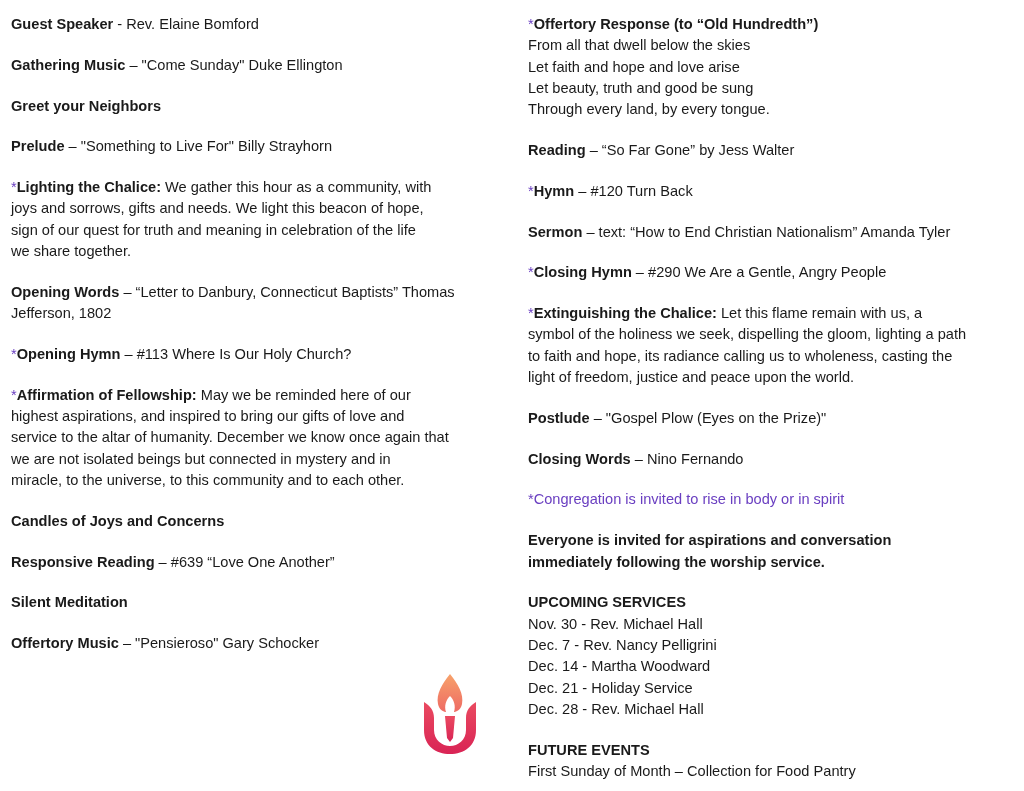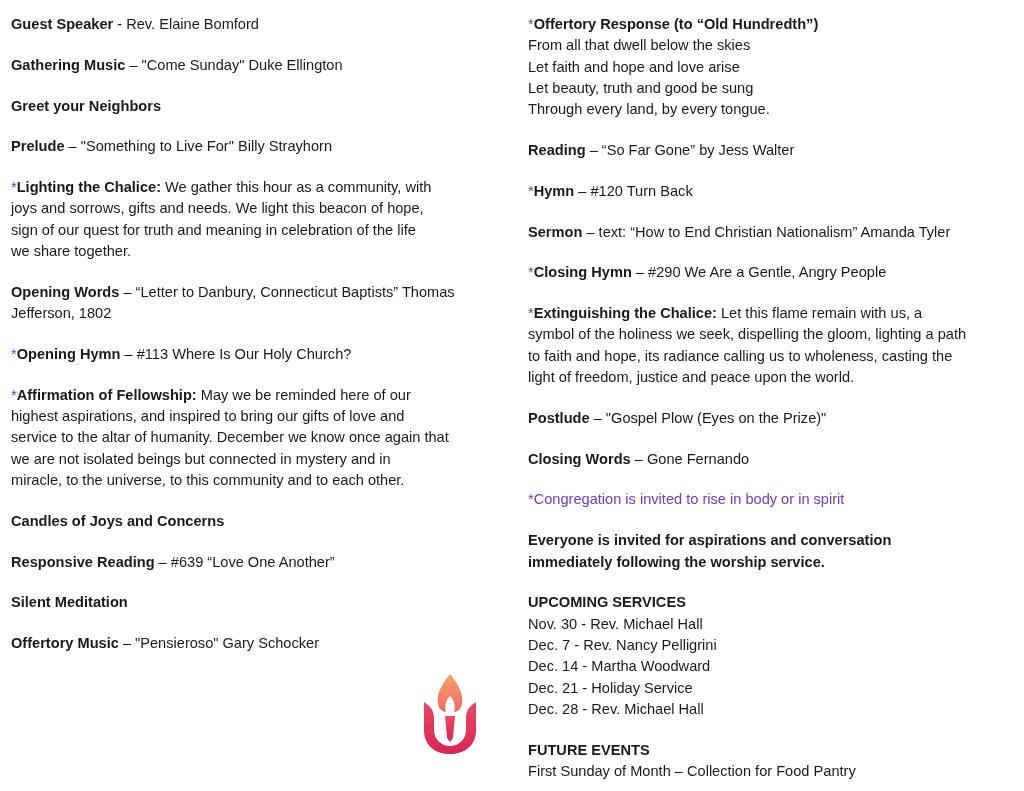--- a/index.html
+++ b/index.html
@@ -84,21 +84,21 @@
   <div class="item"><span class="star">*</span><b>Hymn</b><span> – </span><span>#120 Turn Back</span></div>
   <div class="item"><b>Sermon</b><span> – </span><span>text: “How to End Christian Nationalism” Amanda Tyler</span></div>
   <div class="item"><span class="star">*</span><b>Closing Hymn</b><span> – </span><span>#290 We Are a Gentle, Angry People</span></div>
   <div class="item">
     <span class="star">*</span><b>Extinguishing the Chalice:</b><span> Let this flame remain with us, a</span>
     <span class="line">symbol of the holiness we seek, dispelling the gloom, lighting a path</span>
     <span class="line">to faith and hope, its radiance calling us to wholeness, casting the</span>
     <span class="line">light of freedom, justice and peace upon the world.</span>
   </div>
   <div class="item"><b>Postlude</b><span> – </span><span>"Gospel Plow (Eyes on the Prize)"</span></div>
-  <div class="item"><b>Closing Words</b><span> – </span><span>Gone Fernando</span></div>
+  <div class="item"><b>Closing Words</b><span> – </span><span>Nino Fernando</span></div>
   <div class="item purple">*Congregation is invited to rise in body or in spirit</div>
   <div class="item">
     <b class="line">Everyone is invited for aspirations and conversation</b>
     <b class="line">immediately following the worship service.</b>
   </div>
   <div class="item">
     <span class="line heading">UPCOMING SERVICES</span>
     <span class="line">Nov. 30 - Rev. Michael Hall</span>
     <span class="line">Dec. 7 - Rev. Nancy Pelligrini</span>
     <span class="line">Dec. 14 - Martha Woodward</span>

